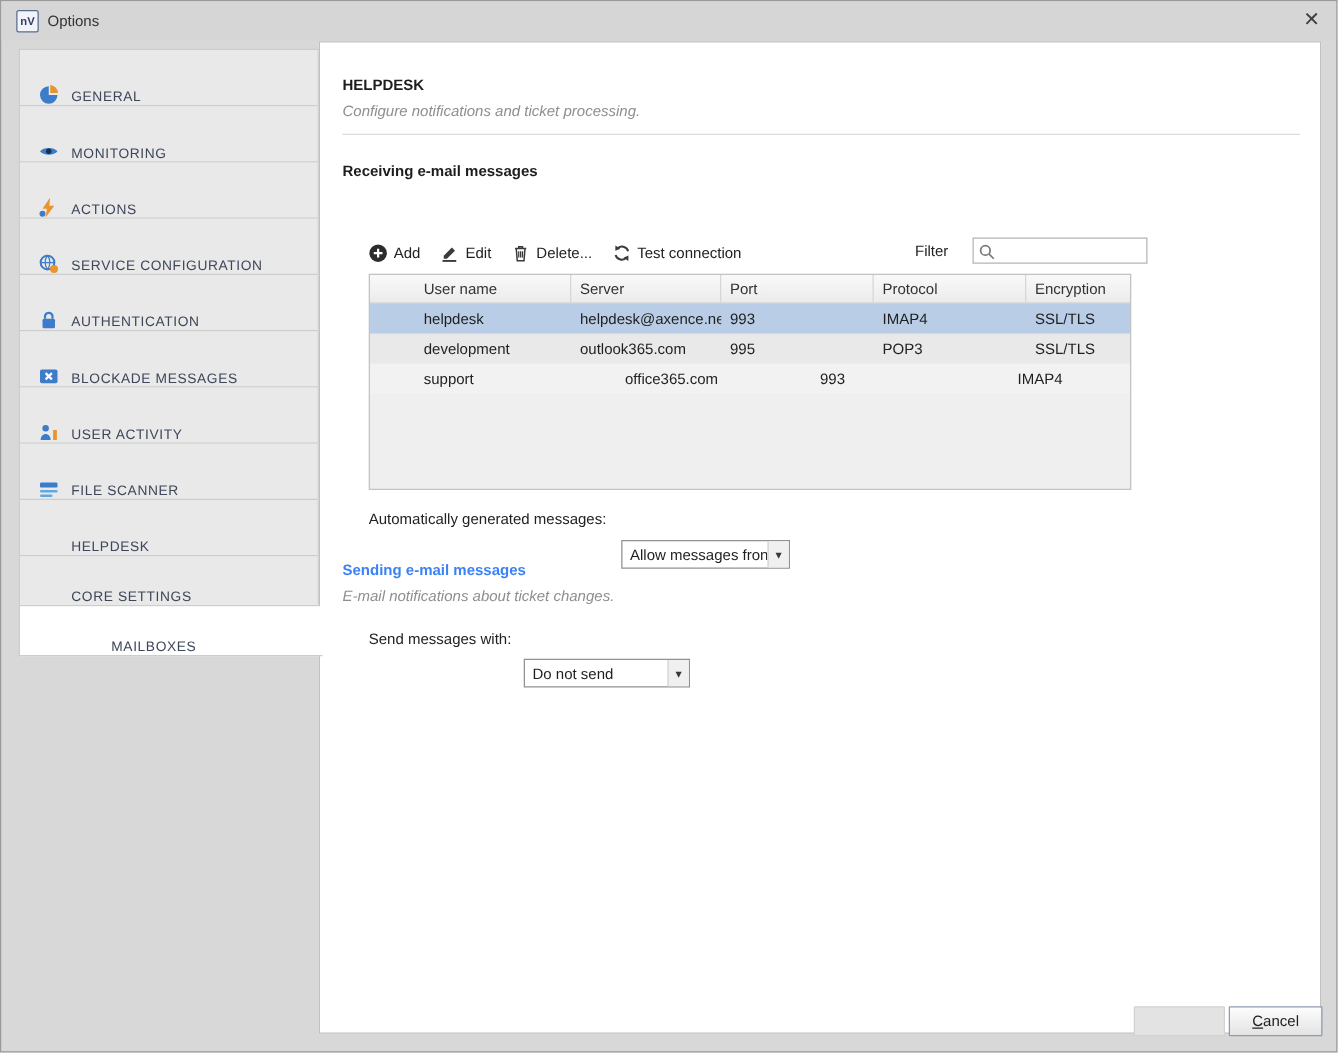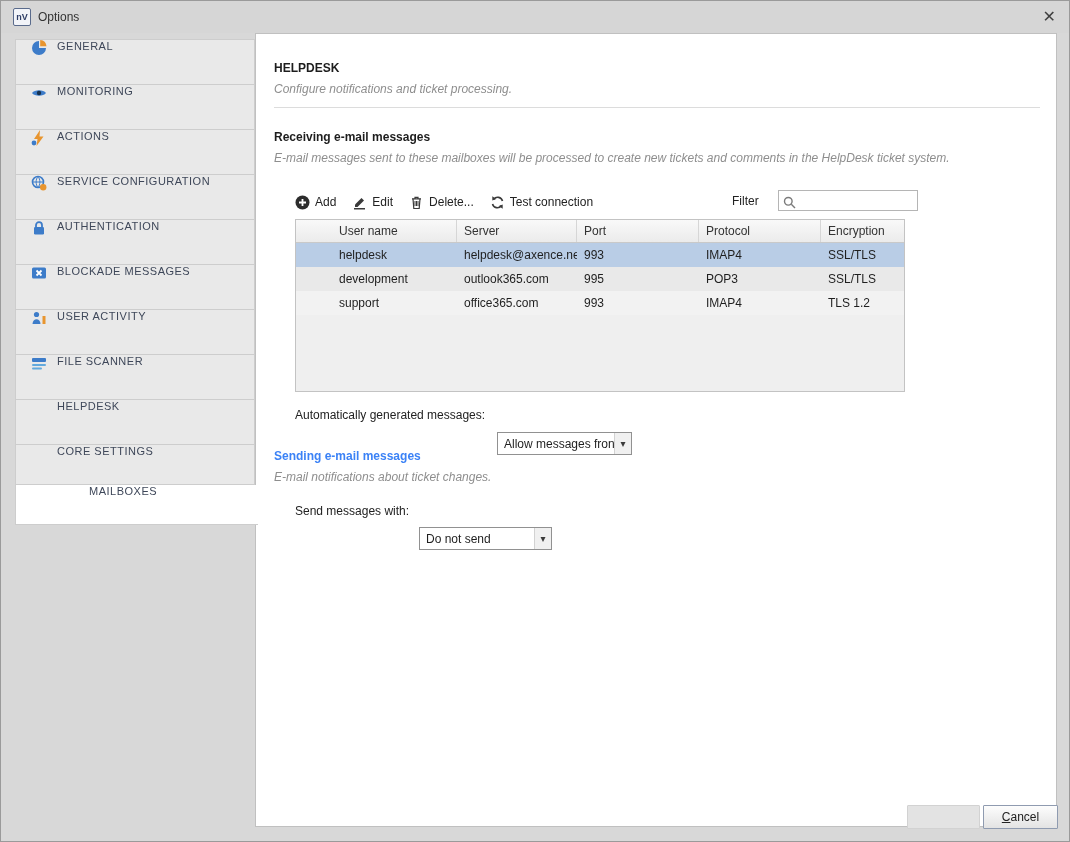--- a/index.html
+++ b/index.html
@@ -8,21 +8,21 @@
 
   
   .titlebar { position:absolute; left:0; top:0; right:0; height:32px; background:#d6d6d6; }
   .logo { position:absolute; left:12px; top:7px; width:18px; height:18px; border:1px solid #5a6b8c; border-radius:2px;
           background:#f2f4f9; color:#2f3e66; font-size:9px; font-weight:bold; display:flex; align-items:center; justify-content:center; }
   .win-title { position:absolute; left:37px; top:9px; font-size:12px; color:#333; }
   .close { position:absolute; right:13px; top:7px; font-size:16px; color:#3f3f3f; cursor:pointer; line-height:18px; }
 
   
   .sidebar { position:absolute; left:14px; top:38px; width:240px; border:1px solid #cdcdcd; border-bottom:none; }
-  .side-item { height:45px; background:#e9e9e9; border-bottom:1px solid #cdcdcd; display:flex; align-items:flex-start; cursor:pointer; }
+  .side-item { height:45px; background:#e9e9e9; border-bottom:1px solid #cdcdcd; display:flex; align-items:flex-end; cursor:pointer; }
   .side-item.sub { height:40px; }
   .side-item.selected { position:relative; width:242px; background:#ffffff; z-index:5;padding-left:32px; }
   .side-icon { width:26px; margin-left:15px; display:flex; align-items:center; flex:0 0 26px; }
   .side-label { font-size:11px; color:#3e4759; letter-spacing:0.5px; white-space:nowrap; }
 
   
   .content { position:absolute; left:254px; top:32px; width:802px; height:794px; background:#ffffff; border:1px solid #c0c0c0; }
   .sec-title { position:absolute; left:18px; top:27px; font-size:12px; font-weight:bold; color:#1d1d1d; }
   .sec-sub { position:absolute; left:18px; top:48px; font-size:12px; font-style:italic; color:#8e8e8e; }
   .divider { position:absolute; left:18px; top:73px; width:766px; height:1px; background:#dcdcdc; }
@@ -40,21 +40,21 @@
   .filter-box .search-ic { position:absolute; left:4px; top:4px; }
   .filter-box input { position:absolute; left:21px; top:1px; width:116px; height:17px; border:none; outline:none; font-size:12px; font-family:"Liberation Sans", sans-serif; background:transparent; }
 
   .mailbox-table { position:absolute; left:39px; top:185px; width:610px; height:173px; background:#efefef; border:1px solid #c3c3c3; overflow:hidden; }
   .thead { display:flex; height:23px; background:linear-gradient(#f9f9f9,#ebebeb); border-bottom:1px solid #c9c9c9; }
   .th { font-size:12px; color:#333; padding:4px 0 0 7px; border-right:1px solid #d6d6d6; white-space:nowrap; overflow:hidden; }
   .th:last-child { border-right:none; }
   .trow { display:flex; height:24px; font-size:12px; color:#1f1f1f; cursor:pointer; }
   .trow.selected { background:#b9cde6; }
   .trow.r2 { background:#e9e9e9; }
-  .trow.r3 { background:#f2f2f2; }
+  .trow.r3 { background:#f2f2f2;gap:36px; }
   .td { padding:5px 0 0 7px; white-space:nowrap; overflow:hidden; }
   .c1 { width:125px; flex:0 0 125px;margin-left:36px; } .c2 { width:120px; flex:0 0 120px; } .c3 { width:122px; flex:0 0 122px; }
   .c4 { width:122px; flex:0 0 122px; } .c5 { flex:1; }
 
   .auto-label { position:absolute; left:39px; top:374px; font-size:12px; color:#222;text-align:right; }
   .send-title { position:absolute; left:18px; top:415px; font-size:12px; font-weight:bold; color:#3b82f6; }
   .send-desc { position:absolute; left:18px; top:436px; font-size:12px; font-style:italic; color:#8e8e8e; }
   .send-label { position:absolute; left:39px; top:470px; font-size:12px; color:#222; }
 
   .combo { position:absolute; height:23px; background:#fff; border:1px solid #919191; display:flex; align-items:center; cursor:pointer;margin-top:28px; }
@@ -168,21 +168,20 @@
       <span class="side-label">MAILBOXES</span>
     </div>
   </div>
 
   <div class="content">
     <div class="sec-title">HELPDESK</div>
     <div class="sec-sub">Configure notifications and ticket processing.</div>
     <div class="divider"></div>
 
     <div class="recv-title">Receiving e-mail messages</div>
-    <div class="recv-desc">E-mail messages sent to these mailboxes will be processed to create new tickets and comments in the HelpDesk ticket system.</div>
 
     <div class="toolbar">
       <div class="tb-btn">
         <span class="tb-icon">
           <svg width="15" height="15" viewBox="0 0 15 15">
               <circle cx="7.5" cy="7.5" r="7" fill="#2c2c2c"></circle>
               <path d="M7.5 4v7M4 7.5h7" stroke="#ffffff" stroke-width="1.8"></path>
             </svg>
         </span>
         <span>Add</span>

